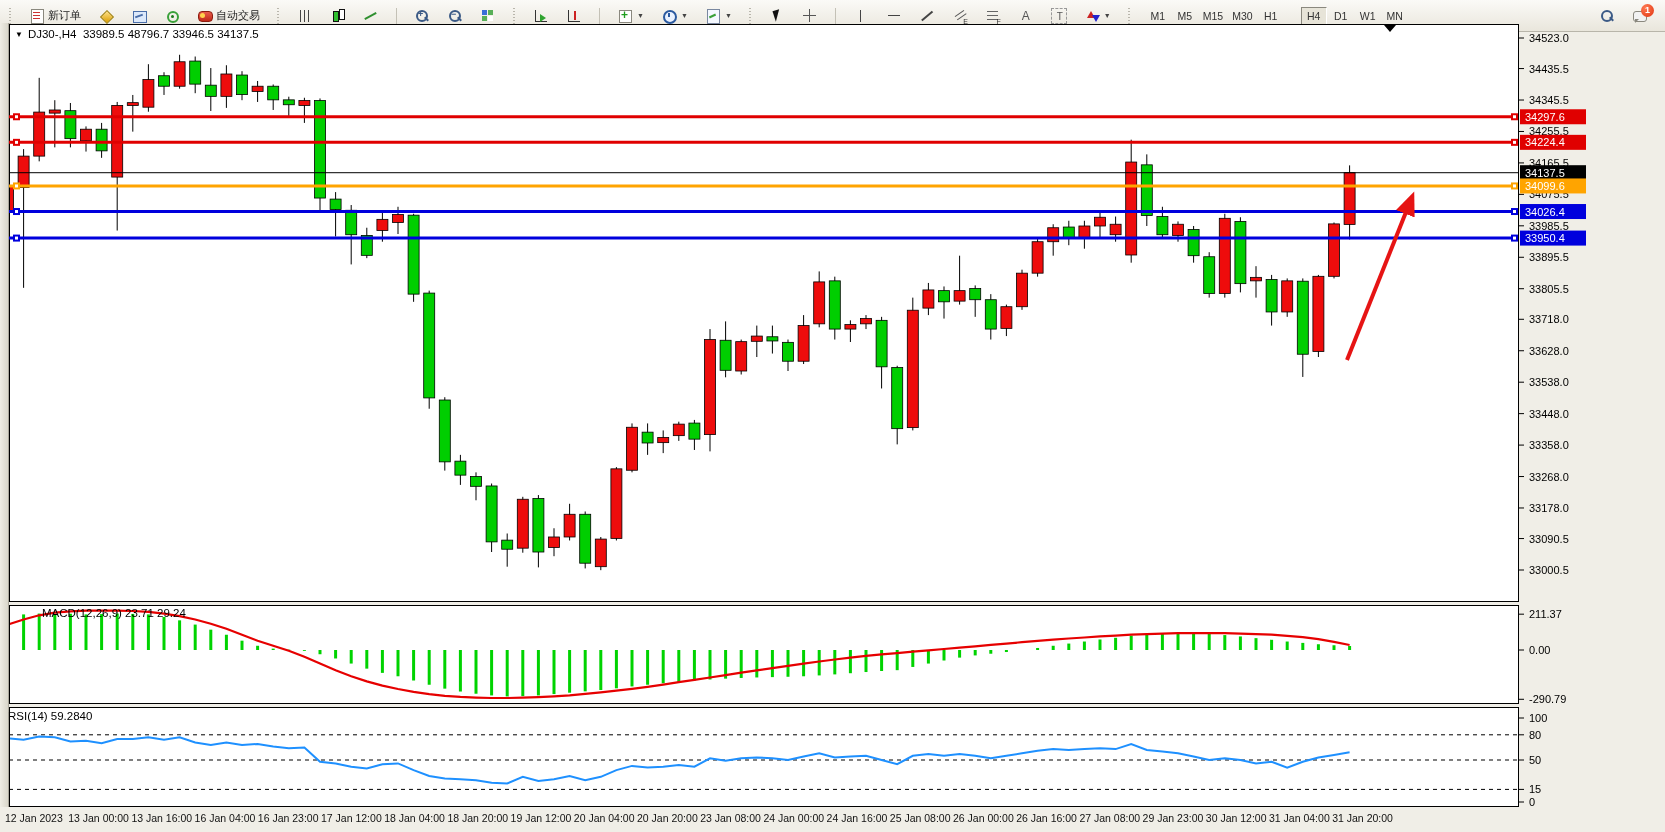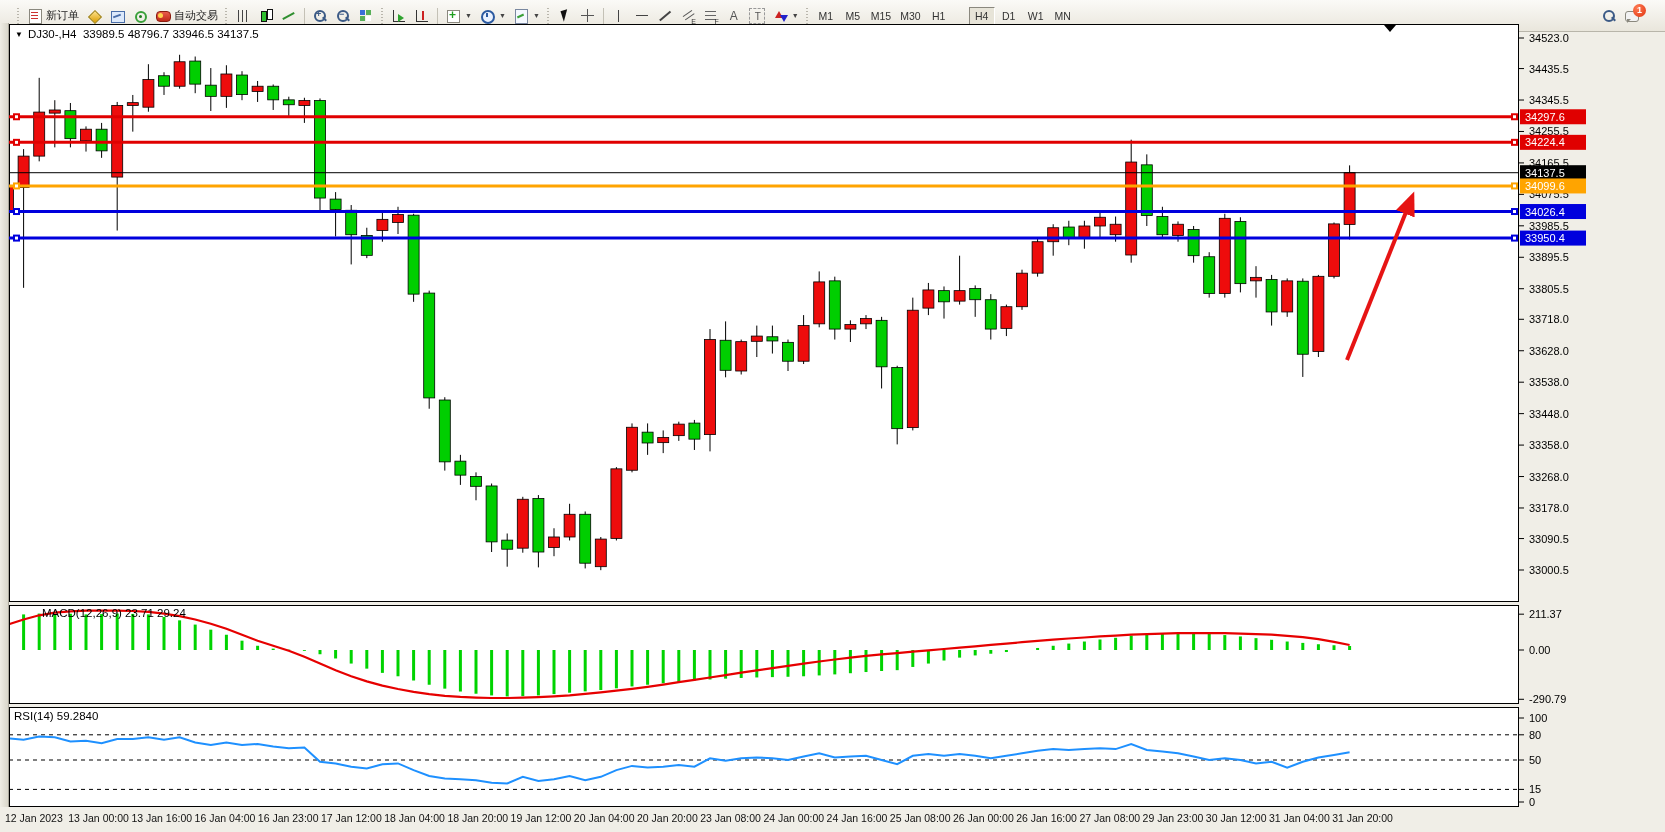--- a/index.html
+++ b/index.html
@@ -2,21 +2,21 @@
 <html><head>
 <meta charset="utf-8">
 <style>
   html,body{margin:0;padding:0;background:#f0eee7;width:1665px;height:832px;overflow:hidden;
     font-family:"Liberation Sans",sans-serif;-webkit-font-smoothing:none;}
   *{box-sizing:border-box;}
 
   
   .toolbar{position:absolute;left:0;top:0;width:1665px;height:32px;
     background:linear-gradient(#fbfaf7,#e9e6dc);border-bottom:1px solid #b8b5aa;
-    display:flex;align-items:center;padding:0 14px;gap:1px;}
+    display:flex;align-items:center;padding:0 6px;gap:11px;}
   .tbtn{border:1px solid transparent;background:transparent;height:20px;min-width:22px;
     display:flex;align-items:center;justify-content:center;gap:3px;padding:0 2px;
     font-family:"Liberation Sans",sans-serif;font-size:11px;color:#222;cursor:default;}
   .grip{width:5px;height:16px;margin:0 2px;
     background:repeating-linear-gradient(180deg,#b9b6ac 0 1px,transparent 1px 3px);
     background-size:2px 100%;background-repeat:no-repeat;background-position:1px 0;}
   .sep{width:1px;height:16px;background:#c4c1b6;margin:0 3px;}
   .spacer{flex:1;}
   .caret{font-size:7px;color:#444;margin-left:1px;}
   .tf-btn{border:1px solid transparent;background:transparent;height:18px;min-width:26px;
@@ -103,21 +103,21 @@
   .gutter{position:absolute;left:0;top:23px;width:9px;height:784px;
     background:linear-gradient(90deg,#efede5,#d9d6ca);border-right:1px solid #a9a69b;}
   .panel{position:absolute;background:#fff;border:1px solid #000;}
   #main-panel{left:9px;top:24px;width:1510px;height:578px;}
   #macd-panel{left:9px;top:605px;width:1510px;height:99px;}
   #rsi-panel{left:9px;top:707px;width:1510px;height:100px;}
   .chart-label{position:absolute;font-size:11.5px;color:#000;z-index:5;white-space:pre;}
   #symbol-label{left:15px;top:28px;}
   #symbol-label .tri{font-size:8px;vertical-align:1px;margin-right:5px;}
   #macd-label{left:14px;top:607px;padding-left:28px;}
-  #rsi-label{left:14px;top:710px;}
+  #rsi-label{left:8px;top:710px;}
   #overlay-svg{position:absolute;left:0;top:0;z-index:4;}
 </style>
 </head>
 <body>
 
 <div class="toolbar">
   <span class="grip"></span>
   <button class="tbtn">
     <span class="icon i-neworder"></span>
     <span>新订单</span>

